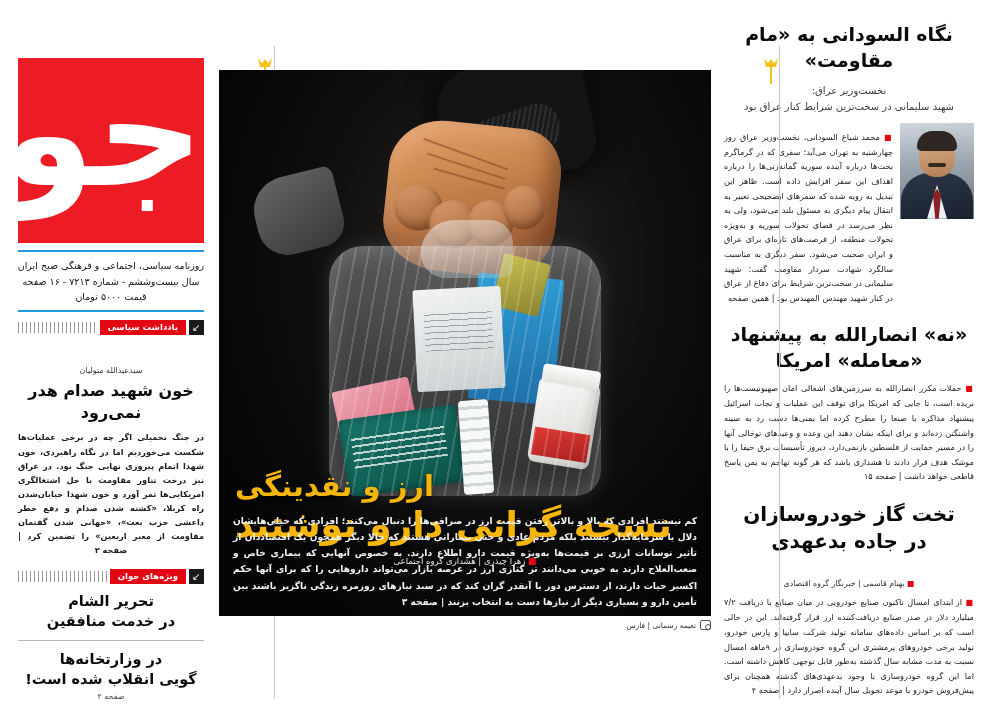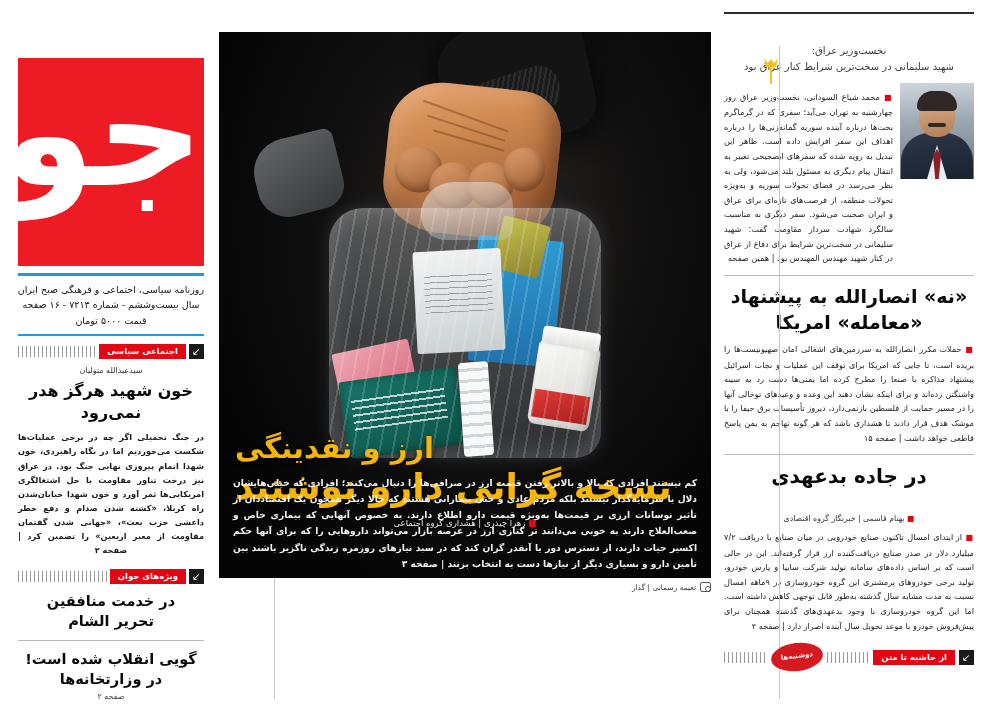--- a/index.html
+++ b/index.html
@@ -76,21 +76,21 @@
     font-size: 8.5px; font-weight: 700;
     padding: 2px 8px 3px 8px; white-space: nowrap;
   }
   .tag-hatch {
     flex: 1 1 auto; height: 11px;
     background: repeating-linear-gradient(90deg,#9a9a9a 0 1px,transparent 1px 4px);
   }
 
   .byline-small {
     text-align: center; font-size: 8px; color: #333;
-    margin-bottom: 5px; direction: rtl;
+    margin-bottom: 5px; direction: rtl; margin-top: 24px;
   }
   .head-rail {
     text-align: center;
     font-size: 16px; font-weight: 700; color: #0a0a0a;
     line-height: 1.35; margin-bottom: 7px; direction: rtl;
   }
   .body-rail {
     font-size: 8.2px; line-height: 1.72; text-align: justify;
     color: #1b1b1b; direction: rtl; text-align-last: center; font-weight: bold;
   }
@@ -107,21 +107,21 @@
     flex: 1 1 auto;
     padding: 0 9px;
     display: flex; flex-direction: column;
     position: relative;
   }
   .photo {
     position: relative;
     flex: 0 0 546px;
     background: #0a0a0a;
     overflow: hidden;
-    margin-top: 20px;
+    margin-top: 58px;
   }
   .photo-scene { position: absolute; inset: 0; background:
      radial-gradient(ellipse at 55% 36%, #2a2724 0%, #111010 42%, #050505 78%); }
   
   .sleeve {
     position: absolute; right: 120px; top: -10px;
     width: 150px; height: 120px; background: #141414;
     border-radius: 40px 18px 30px 26px; transform: rotate(-12deg);
     box-shadow: 0 0 22px 10px #0a0a0a;
   }
@@ -280,21 +280,21 @@
     display: flex; flex-direction: column;
   }
   .hr-top { height: 2px; background: #2b2b2b; margin-bottom: 10px; }
   .hl-left {
     font-size: 19px; font-weight: 700; color: #0a0a0a;
     text-align: center; line-height: 1.36; direction: rtl;
   }
   .hl-left.two { font-size: 20px; }
   .sub-left {
     text-align: center; font-size: 10px; color: #3a3a3a;
-    line-height: 1.6; margin-top: 19px; direction: rtl;
+    line-height: 1.6; margin-top: 9px; direction: rtl;
   }
   .art-body {
     font-size: 8.2px; line-height: 1.78; text-align: justify;
     color: #1b1b1b; direction: rtl; margin-top: 7px;
   }
   .art-body .sq { color: #e30613; font-size: 8px; }
   .with-photo { display: flex; flex-direction: row-reverse; gap: 7px; margin-top: 8px; }
   .with-photo .txt { flex: 1 1 auto; }
   .portrait {
     flex: 0 0 74px; width: 74px; height: 96px;
@@ -395,44 +395,44 @@
     <div class="masthead-meta">
       <div>روزنامه سیاسی، اجتماعی و فرهنگی صبح ایران</div>
       <div>سال بیست‌وششم - شماره ۷۲۱۳ - ۱۶ صفحه</div>
       <div>قیمت ۵۰۰۰ تومان</div>
     </div>
 
     <div class="rule-blue thin"></div>
 
     <div class="tag-strip">
       <div class="tag-icon">↙</div>
-      <div class="tag-label">اجتماعی سیاسی</div>
+      <div class="tag-label">یادداشت سیاسی</div>
       <div class="tag-hatch"></div>
     </div>
 
     <div class="byline-small">سیدعبدالله متولیان</div>
-    <div class="head-rail">خون شهید هرگز هدر نمی‌رود</div>
+    <div class="head-rail">خون شهید صدام هدر نمی‌رود</div>
     <div class="body-rail">در جنگ تحمیلی اگر چه در برخی عملیات‌ها شکست می‌خوردیم اما در نگاه راهبردی، خون شهدا اتمام پیروزی نهایی جنگ بود. در عراق نیز درخت تناور مقاومت با حل اشتغالگری امریکایی‌ها ثمر آورد و خون شهدا خیابان‌شدن راه کربلا، «کشته شدن صدام و دفع خطر داعشی حزب بعث»، «جهانی شدن گفتمان مقاومت از معبر اربعین» را تضمین کرد | صفحه ۲</div>
 
     <div class="tag-strip" style="margin-top:12px">
       <div class="tag-icon">↙</div>
       <div class="tag-label">ویژه‌های جوان</div>
       <div class="tag-hatch"></div>
     </div>
 
     <div class="rail-tease">
+      <div>تحریر الشام</div>
       <div>در خدمت منافقین</div>
-      <div>تحریر الشام</div>
     </div>
 
     <div class="hr-thin"></div>
 
     <div class="rail-tease">
+      <div>در وزارتخانه‌ها</div>
       <div>گویی انقلاب شده است!</div>
-      <div>در وزارتخانه‌ها</div>
     </div>
     <div class="rail-page">صفحه ۲</div>
   </div>
 
   <div class="center">
 
     <div class="photo">
       <div class="photo-scene"></div>
       <div class="sleeve"></div>
       <div class="cuff"></div>
@@ -467,29 +467,30 @@
       <div class="main-byline">
         <span class="dot">■</span>
         <span>زهرا چیذری | هشداری گروه اجتماعی</span>
       </div>
 
       <div class="main-lead">کم نیستند افرادی که بالا و بالاتر رفتن قیمت ارز در صرافی‌ها را دنبال می‌کنند؛ افرادی که خیلی‌هایشان دلال یا سرمایه‌گذار نیستند بلکه مردم عادی و حتی بیمارانی هستند که حالا دیگر همچون یک اقتصاددان از تأثیر نوسانات ارزی بر قیمت‌ها به‌ویژه قیمت دارو اطلاع دارند. به خصوص آنهایی که بیماری خاص و صعب‌العلاج دارند به خوبی می‌دانند تر کتازی ارز در عرصه بازار می‌تواند داروهایی را که برای آنها حکم اکسیر حیات دارند، از دسترس دور یا آنقدر گران کند که در سبد نیازهای روزمره زندگی ناگزیر باشند بین تأمین دارو و بسیاری دیگر از نیازها دست به انتخاب بزنند | صفحه ۳</div>
     </div>
 
     <div class="photo-credit">
       <span class="cam-icon"></span>
-      <span>نعیمه رسمانی | گذار</span>
+      <span>نعیمه رسمانی | فارس</span>
     </div>
   </div>
 
   <div class="rail-left">
 
     <div class="hr-top"></div>
 
     <div>
+      <div class="hl-left">نگاه السودانی به «مام مقاومت»</div>
       <div class="sub-left">
         <div>نخست‌وزیر عراق:</div>
         <div>شهید سلیمانی در سخت‌ترین شرایط کنار عراق بود</div>
       </div>
       <div class="with-photo">
         <div class="txt art-body">
           <span class="sq">■</span>
           <span>محمد شیاع السودانی، نخست‌وزیر عراق روز چهارشنبه به تهران می‌آید؛ سفری که در گرماگرم بحث‌ها درباره آینده سوریه گمانه‌زنی‌ها را درباره اهداف این سفر افزایش داده است. ظاهر این تبدیل به رویه شده که سفرهای ایضجیحی تعبیر به انتقال پیام دیگری به مسئول بلند می‌شود، ولی به نظر می‌رسد در فضای تحولات سوریه و به‌ویژه تحولات منطقه، از فرصت‌های تازه‌ای برای عراق و ایران صحبت می‌شود. سفر دیگری به مناسبت سالگرد شهادت سردار مقاومت گفت: شهید سلیمانی در سخت‌ترین شرایط برای دفاع از عراق در کنار شهید مهندس المهندس بود | همین صفحه</span>
         </div>
         <div class="portrait">
@@ -510,20 +511,21 @@
       <div class="art-body">
         <span class="sq">■</span>
         <span>حملات مکرر انصارالله به سرزمین‌های اشغالی امان صهیونیست‌ها را بریده است، تا جایی که امریکا برای توقف این عملیات و نجات اسرائیل پیشنهاد مذاکره با صنعا را مطرح کرده اما یمنی‌ها دست رد به سینه واشنگتن زده‌اند و برای اینکه نشان دهند این وعده و وعیدهای توخالی آنها را در مسیر حمایت از فلسطین بازنمی‌دارد، دیروز تأسیسات برق حیفا را با موشک هدف قرار دادند تا هشداری باشد که هر گونه تهاجم به یمن پاسخ قاطعی خواهد داشت | صفحه ۱۵</span>
       </div>
     </div>
 
     <div class="hr-thin"></div>
 
     <div>
       <div class="hl-left two">
+        <div>تخت گاز خودروسازان</div>
         <div>در جاده بدعهدی</div>
       </div>
       <div class="art-byline">
         <span class="dot">■</span>
         <span>بهنام قاسمی | خبرنگار گروه اقتصادی</span>
       </div>
       <div class="art-body">
         <span class="sq">■</span>
         <span>از ابتدای امسال تاکنون صنایع خودرویی در میان صنایع با دریافت ۷/۲ میلیارد دلار در صدر صنایع دریافت‌کننده ارز قرار گرفته‌اند. این در حالی است که بر اساس داده‌های سامانه تولید شرکت سایپا و پارس خودرو، تولید برخی خودروهای پرمشتری این گروه خودروسازی در ۹ماهه امسال نسبت به مدت مشابه سال گذشته به‌طور قابل توجهی کاهش داشته است. اما این گروه خودروسازی با وجود بدعهدی‌های گذشته همچنان برای پیش‌فروش خودرو با موعد تحویل سال آینده اصرار دارد | صفحه ۴</span>
       </div>

